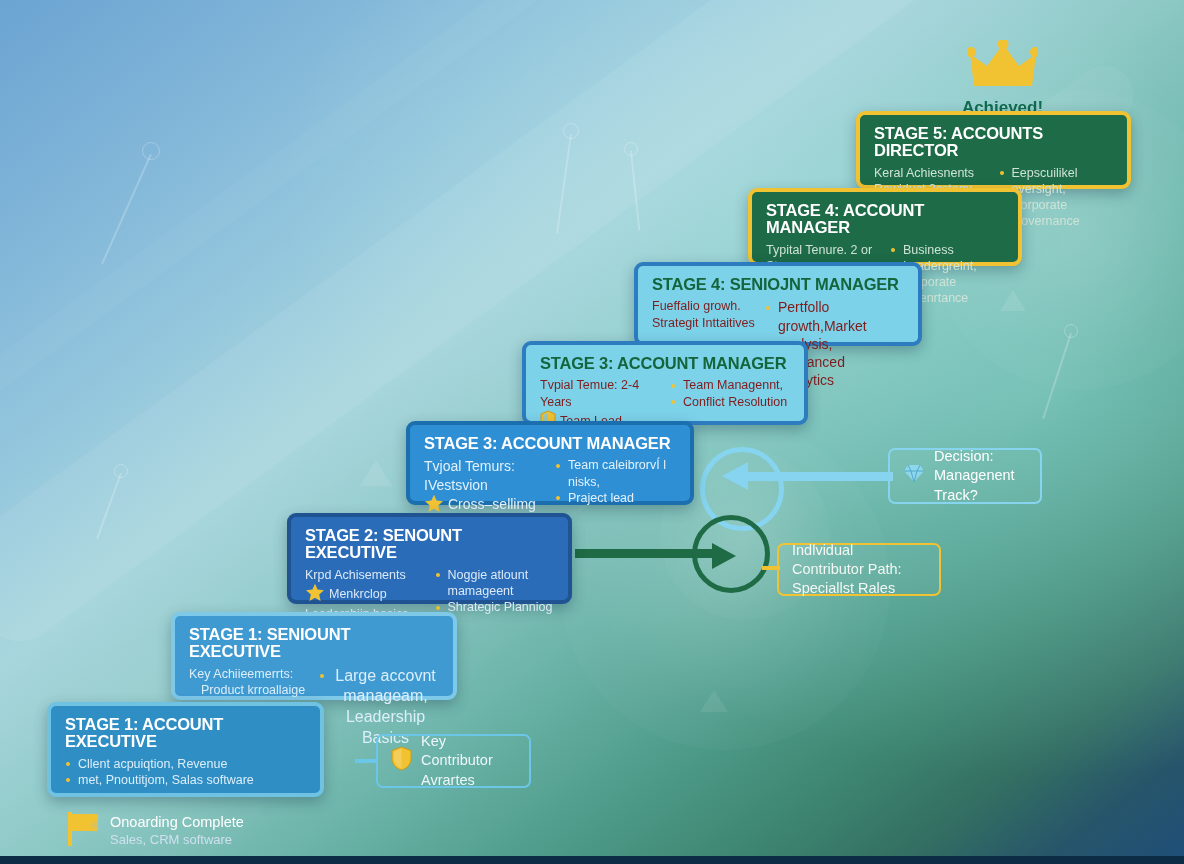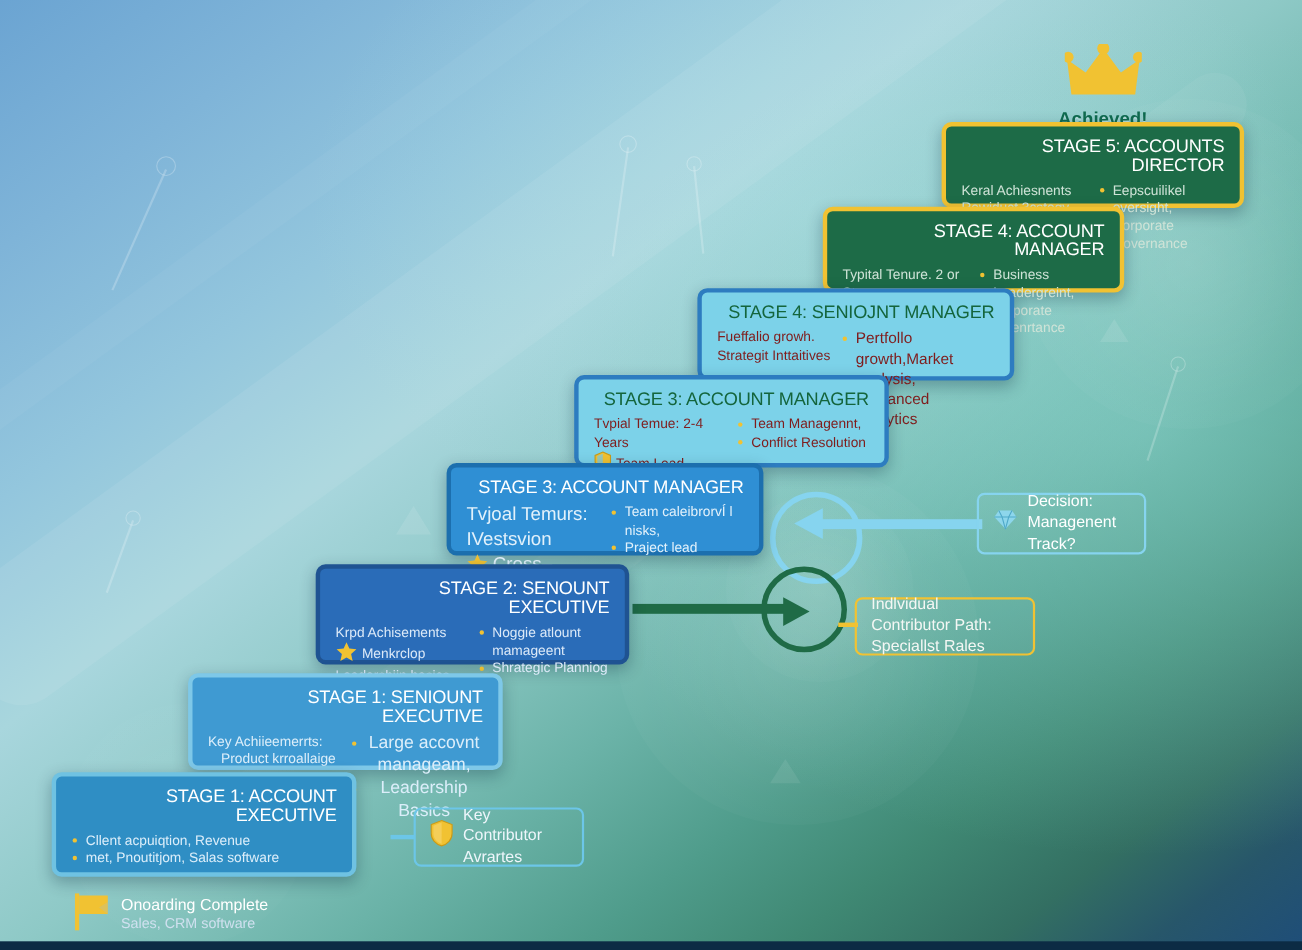--- a/index.html
+++ b/index.html
@@ -26,21 +26,21 @@
   .bg-band{position:absolute;background:rgba(255,255,255,0.07);transform-origin:0 0;border-radius:40px;pointer-events:none;}
   .bg-orb{position:absolute;border-radius:50%;background:radial-gradient(circle,rgba(255,255,255,0.13) 0%,rgba(255,255,255,0.03) 60%,rgba(255,255,255,0) 100%);pointer-events:none;}
   .bg-pin{position:absolute;pointer-events:none;}
   .bg-pin i{position:absolute;display:block;width:1.5px;background:rgba(255,255,255,0.22);transform-origin:top center;}
   .bg-pin b{position:absolute;display:block;border:1.5px solid rgba(255,255,255,0.25);border-radius:50%;}
   .bg-tri{position:absolute;width:0;height:0;border-style:solid;border-color:transparent;pointer-events:none;}
 
   
   .card{position:absolute;border-radius:9px;box-sizing:border-box;padding:10px 14px 11px 14px;
         box-shadow:0 5px 14px rgba(10,40,60,0.30);}
-  .card .title{font-weight:normal;letter-spacing:-0.2px;margin:0 0 5px 0;line-height:1.05;text-align:right;}
+  .card .title{font-weight:bold;letter-spacing:-0.2px;margin:0 0 5px 0;line-height:1.05;}
   .card .body{display:flex;gap:10px;}
   .card .col{flex:1;min-width:0;}
   .card .col.left{line-height:1.30;}
   .card .bullets{list-style:none;margin:0;padding:0;line-height:1.30;}
   .card .bullets li{position:relative;padding-left:13px;}
   .card .bullets li:before{content:"";position:absolute;left:1px;top:0.52em;width:4px;height:4px;border-radius:50%;}
 
   .card.green{background:#1d6b47;border:4px solid #f1c232;}
   .card.green .title{color:#ffffff;}
   .card.green .col.left,.card.green .bullets{color:#cfe3d7;}
@@ -211,21 +211,21 @@
       <ul class="bullets col" style="font-size:12.5px;">
         <li>Team Managennt,</li>
         <li>Conflict Resolution</li>
       </ul>
     </div>
   </div>
 
   <div class="card blue" style="left:406px;top:421px;width:288px;height:84px;">
     <div class="title" style="font-size:16.5px;">STAGE 3: ACCOUNT MANAGER</div>
     <div class="body">
-      <div class="col left" style="font-size:17px;">
+      <div class="col left" style="font-size:14px;">
         <div>Tvjoal Temurs: IVestsvion</div>
         <div>
           <span class="inline-ic">
             <svg width="20" height="19" viewBox="0 0 20 19">
                 <path d="M10 0.8 L12.6 6.6 L19 7.3 L14.2 11.6 L15.6 18 L10 14.7 L4.4 18 L5.8 11.6 L1 7.3 L7.4 6.6 Z" fill="#f1c232"></path>
               </svg>
           </span><span>Cross–sellimg</span>
         </div>
       </div>
       <ul class="bullets col" style="font-size:12.5px;">

